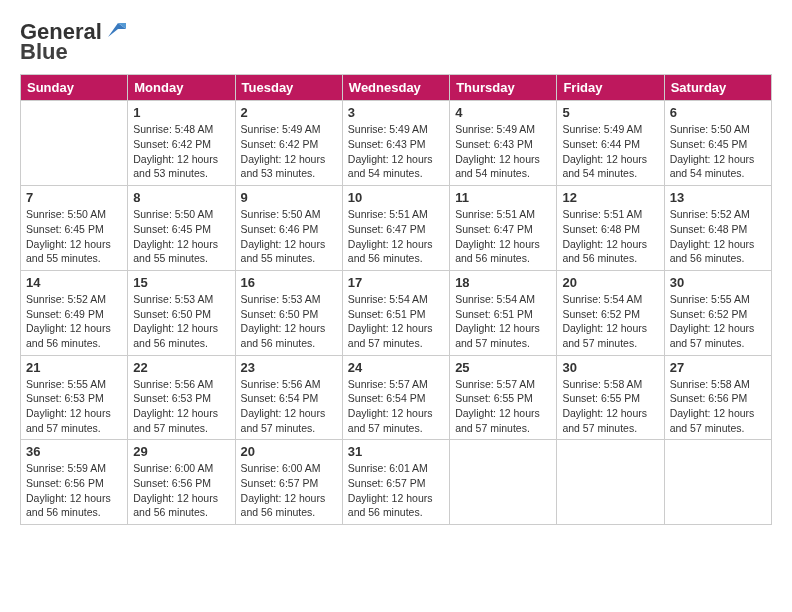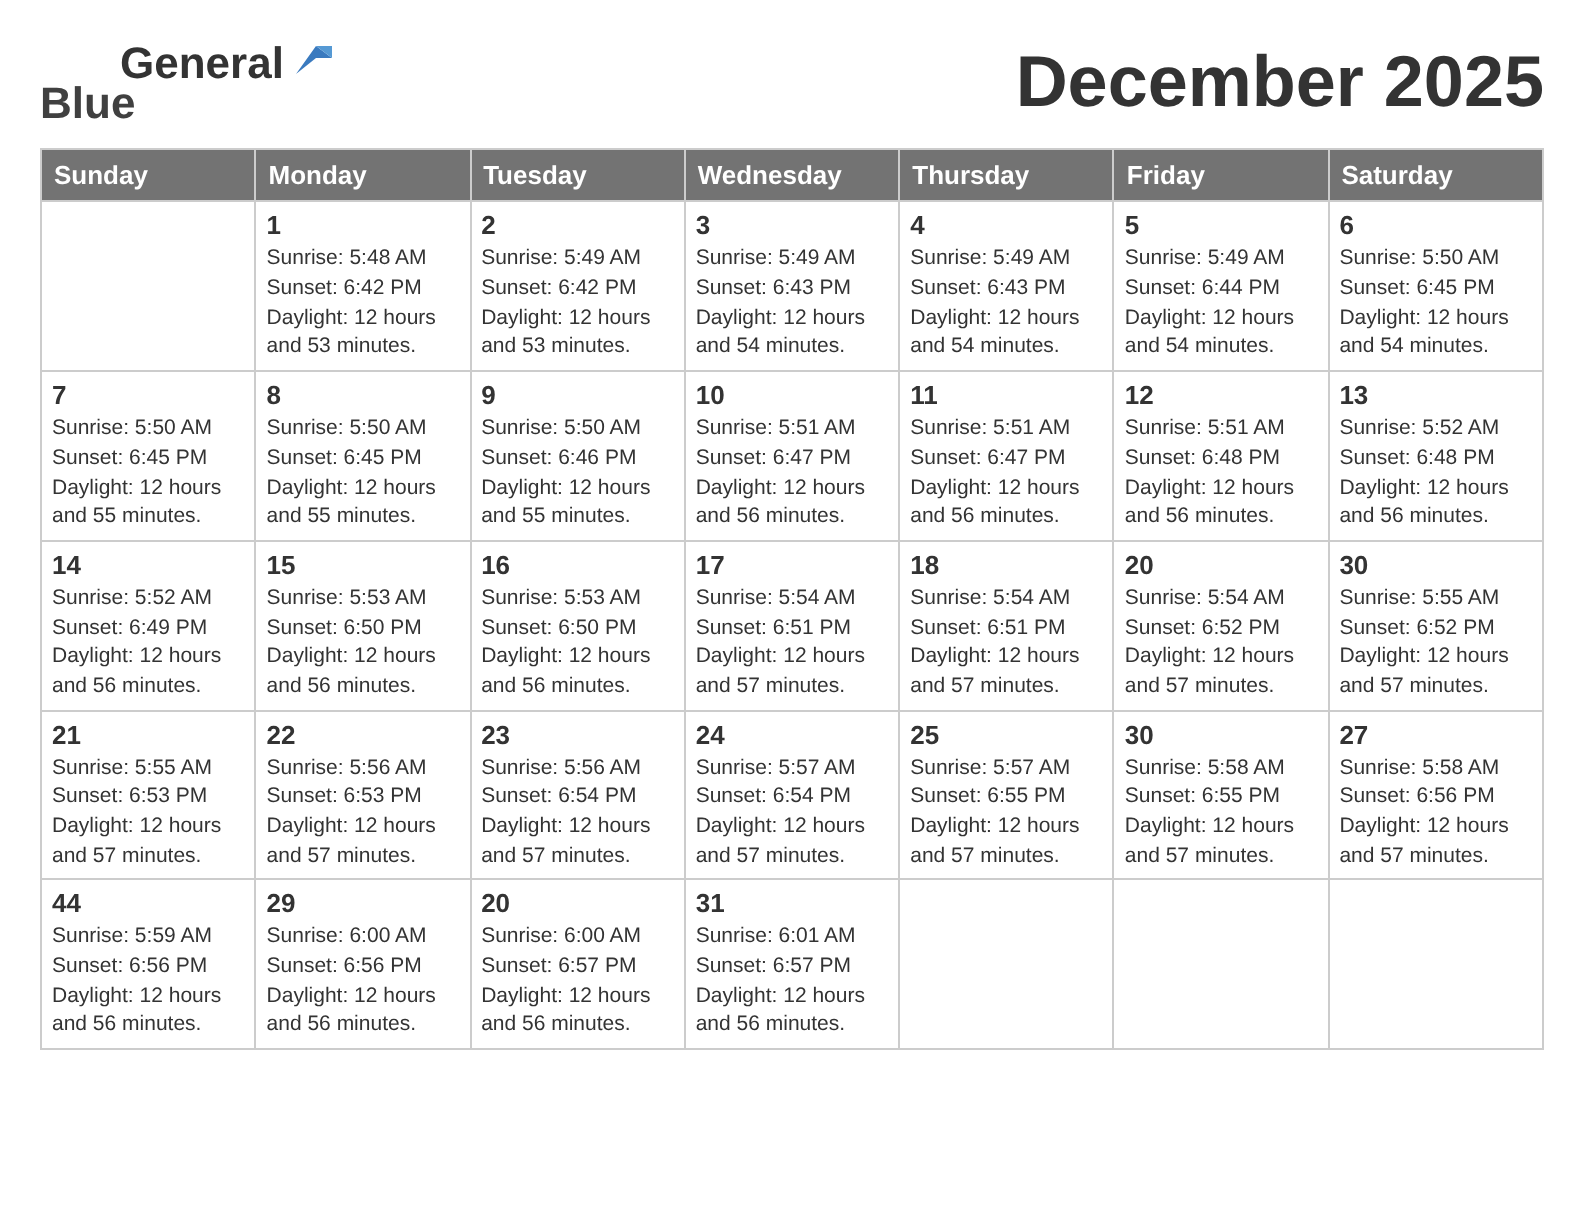--- a/index.html
+++ b/index.html
@@ -20,40 +20,40 @@
       display: flex;
       flex-direction: column;
       align-items: flex-start;
     }
     .logo-text {
       font-size: 22px;
       font-weight: bold;
       color: #333;
       line-height: 1.1;
     }
-    .logo-text .general { color: #333; margin-left: 40px; }
+    .logo-text .general { color: #333; }
     .title-block {
       text-align: right;
     }
     .month-title {
       font-size: 36px;
       font-weight: bold;
       color: #333;
     }
     .subtitle {
       font-size: 16px;
       color: #555;
     }
     .calendar {
       width: 100%;
       border-collapse: collapse;
       font-size: 11px;
     }
     .calendar th {
-      background-color: #737373;
+      background-color: #be185d;
       color: #fff;
       text-align: left;
       padding: 5px 6px;
       font-size: 13px;
       font-weight: bold;
       border: 1px solid #ccc;
     }
     .calendar td {
       border: 1px solid #ccc;
       vertical-align: top;
@@ -91,21 +91,20 @@
       <svg width="22" height="22" viewBox="0 0 22 22" style="margin-left:2px;margin-top:-4px;">
         <polygon points="4,18 14,4 22,10 14,10" fill="#3a7abf"></polygon>
         <polygon points="14,4 22,4 22,10" fill="#5599d4"></polygon>
       </svg>
     </div>
     <div style="margin-top:-4px;">
       <span class="logo-text blue" style="color:#404040;font-size:22px;font-weight:bold;">Blue</span>
     </div>
   </div>
   <div class="title-block">
-    <div class="month-title">December 2025</div>
   </div>
 </div>
 
 <table class="calendar">
   <thead>
     <tr>
     <th>Sunday</th>
         <th>Monday</th>
         <th>Tuesday</th>
         <th>Wednesday</th>
@@ -308,21 +307,21 @@
         <td>
           <span class="day-num">27</span>
           <div class="day-info" style="white-space: pre-line;">Sunrise: 5:58 AM
 Sunset: 6:56 PM
 Daylight: 12 hours
 and 57 minutes.</div>
         </td>
       </tr>
       <tr class="week-row">
         <td>
-          <span class="day-num">44</span>
+          <span class="day-num">36</span>
           <div class="day-info" style="white-space: pre-line;">Sunrise: 5:59 AM
 Sunset: 6:56 PM
 Daylight: 12 hours
 and 56 minutes.</div>
         </td>
         <td>
           <span class="day-num">29</span>
           <div class="day-info" style="white-space: pre-line;">Sunrise: 6:00 AM
 Sunset: 6:56 PM
 Daylight: 12 hours

